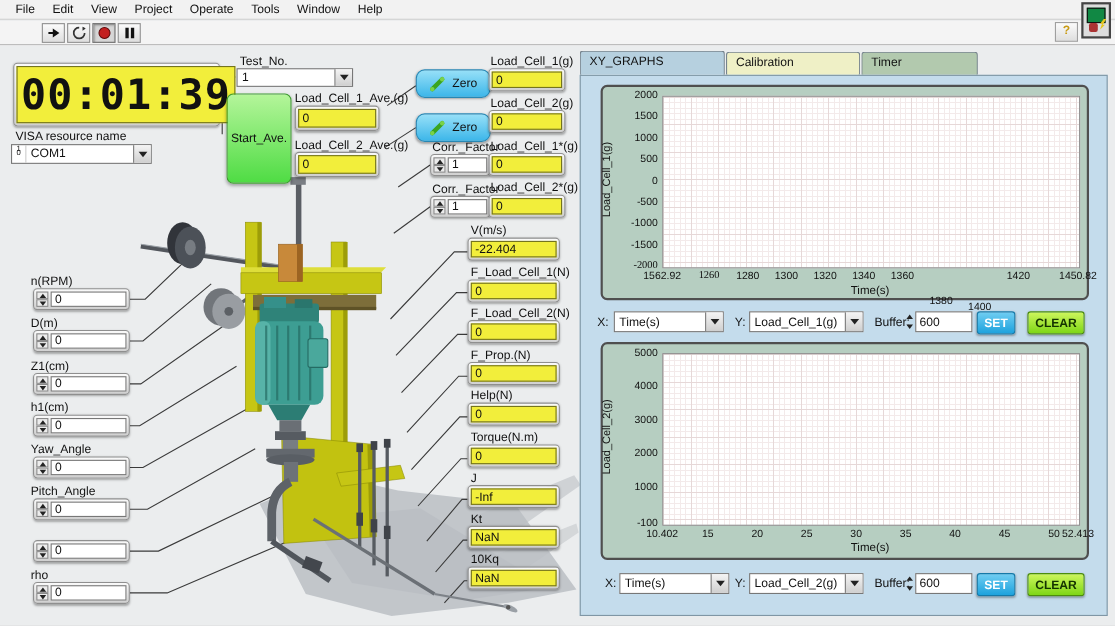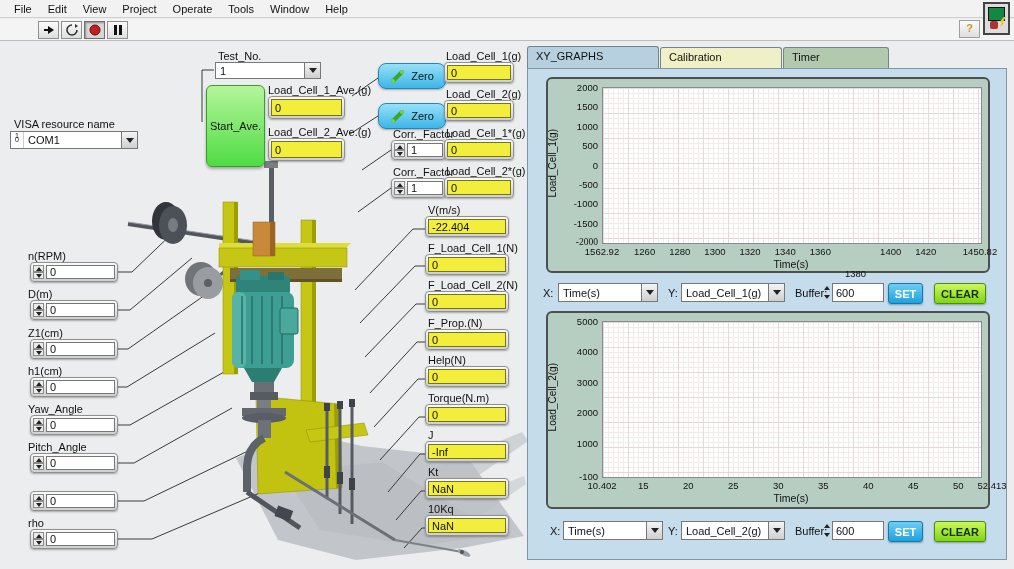--- a/index.html
+++ b/index.html
@@ -235,20 +235,23 @@
           <rect x="337" y="472" width="6" height="12"></rect>
         <rect x="349" y="478" width="6" height="12"></rect>
       </g>
       <line x1="285" y1="472" x2="395" y2="540" stroke="#6b7076" stroke-width="3"></line>
       <line x1="395" y1="540" x2="462" y2="552" stroke="#7d8288" stroke-width="2"></line>
       <ellipse cx="464" cy="553" rx="7" ry="2.5" fill="#9aa0a6" transform="rotate(25 464 553)"></ellipse>
       <circle cx="462" cy="552" r="2" fill="#555"></circle>
     </g>
   </svg>
 
+  <div class="frame z2" id="timer-frame">
+    <div class="yellow" id="timer-display">00:01:39</div>
+  </div>
 
   <div class="lbl z2" style="left:14px;top:118px">VISA resource name</div>
   <div id="visa-ctl" class="z2">
     <span class="io">1<br>0</span>
     <span class="val" style="flex:1;display:flex;align-items:center;padding:0 4px">COM1</span>
     <span class="btn" style="width:15px;display:flex;align-items:center;justify-content:center;background:linear-gradient(#f4f4f4,#cfcfcf);border-left:1px solid #777">
         <i class="dar"></i>
       </span>
   </div>
 
@@ -479,28 +482,28 @@
         <span class="yt" style="top: 37.5%;">500</span>
         <span class="yt" style="top: 50%;">0</span>
         <span class="yt" style="top: 62.5%;">-500</span>
         <span class="yt" style="top: 75%;">-1000</span>
         <span class="yt" style="top: 87.5%;">-1500</span>
         <span class="yt" style="top: 100%; font-family: Liberation Serif, serif;">-2000</span>
       </div>
     <div class="plot" id="plot0"></div>
     <div class="xticks" id="xticks0">
         <span class="xt" style="left: 0%;">1562.92</span>
-        <span class="xt" style="left: 11.2795%;">1260</span>
+        <span class="xt" style="left: 11.2795%; font-family: Liberation Serif, serif;">1260</span>
         <span class="xt" style="left: 20.5784%;">1280</span>
         <span class="xt" style="left: 29.8773%;">1300</span>
         <span class="xt" style="left: 39.1761%;">1320</span>
         <span class="xt" style="left: 48.475%;">1340</span>
         <span class="xt" style="left: 57.7739%;">1360</span>
         <span class="xt" style="left: 67.0727%; margin-top: 22px;">1380</span>
-        <span class="xt" style="left: 76.3716%;">1400</span>
+        <span class="xt" style="left: 76.3716%; margin-top: 28px;">1400</span>
         <span class="xt" style="left: 85.6704%;">1420</span>
         <span class="xt" style="left: 100%;">1450.82</span>
       </div>
     <div class="glabel-x">Time(s)</div>
   </div>
 
   <span class="lbl z2" style="left:543px;top:287px">X:</span>
   <div class="dd z2" style="left:558px;top:283px;width:100px;height:19px">
     <span class="val">Time(s)</span>
     <span class="btn">
@@ -547,21 +550,21 @@
     <div class="xticks" id="xticks1">
         <span class="xt" style="left: 0%;">10.402</span>
         <span class="xt" style="left: 10.9448%;">15</span>
         <span class="xt" style="left: 22.8464%;">20</span>
         <span class="xt" style="left: 34.748%;">25</span>
         <span class="xt" style="left: 46.6497%;">30</span>
         <span class="xt" style="left: 58.5513%;">35</span>
         <span class="xt" style="left: 70.453%;">40</span>
         <span class="xt" style="left: 82.3546%;">45</span>
         <span class="xt" style="left: 94.2563%;">50</span>
-        <span class="xt" style="left: 100%; padding-left: 24px;">52.413</span>
+        <span class="xt" style="left: 100%;">52.413</span>
       </div>
     <div class="glabel-x">Time(s)</div>
   </div>
 
   <span class="lbl z2" style="left:550px;top:525px">X:</span>
   <div class="dd z2" style="left:563px;top:521px;width:100px;height:19px">
     <span class="val">Time(s)</span>
     <span class="btn">
         <i class="dar"></i>
       </span>

